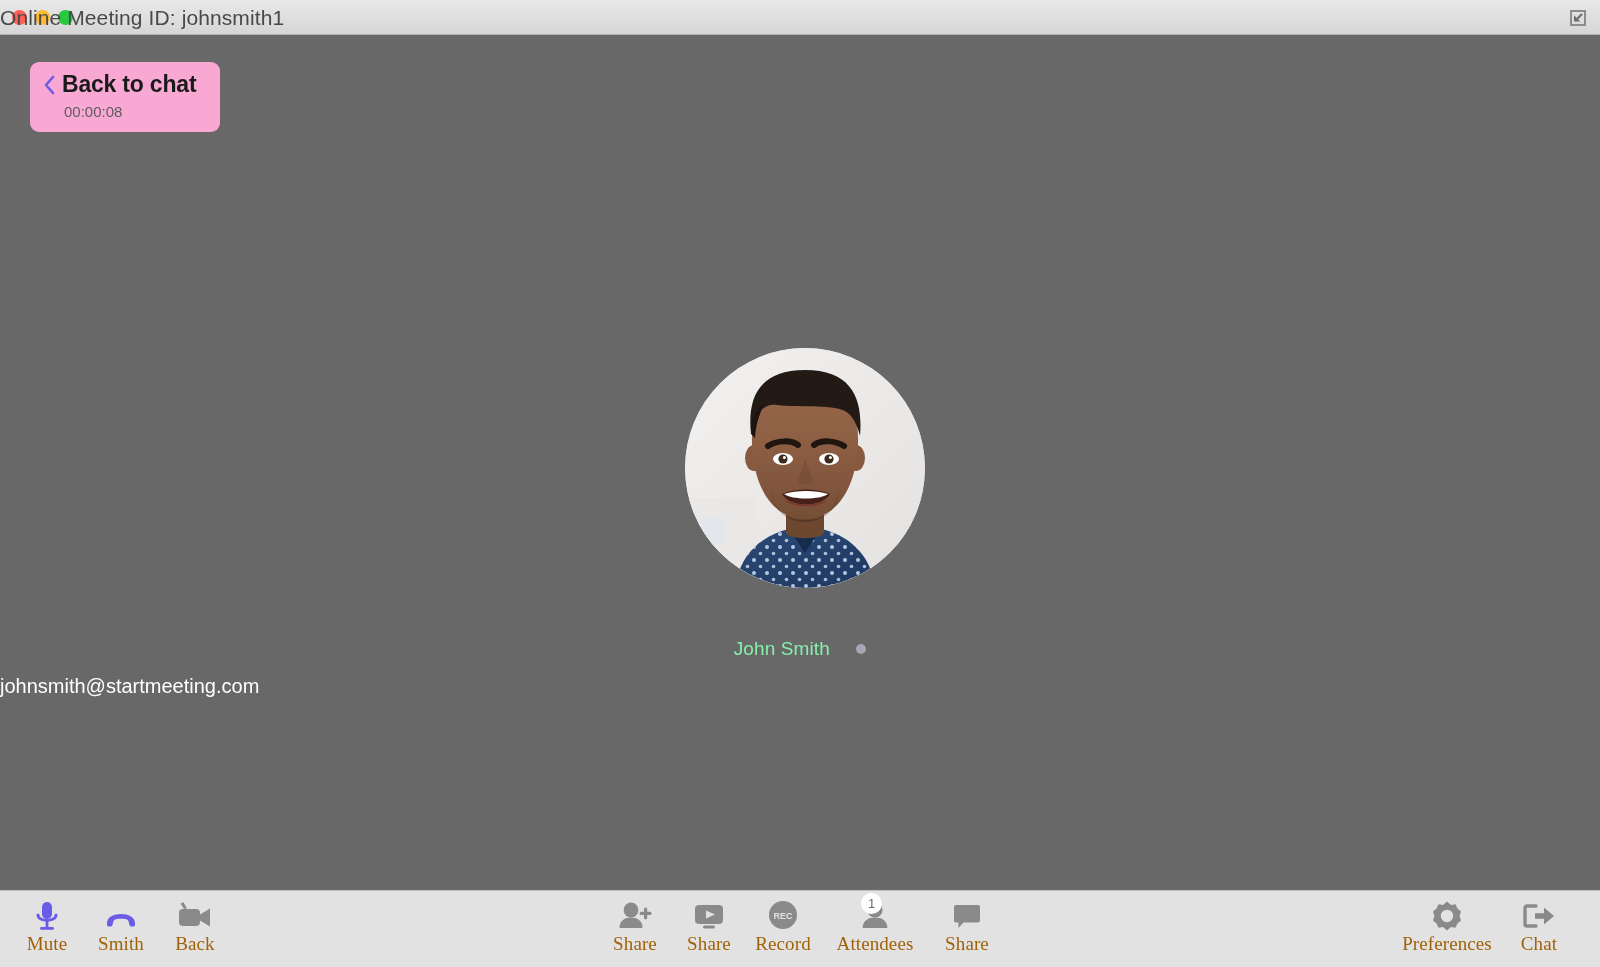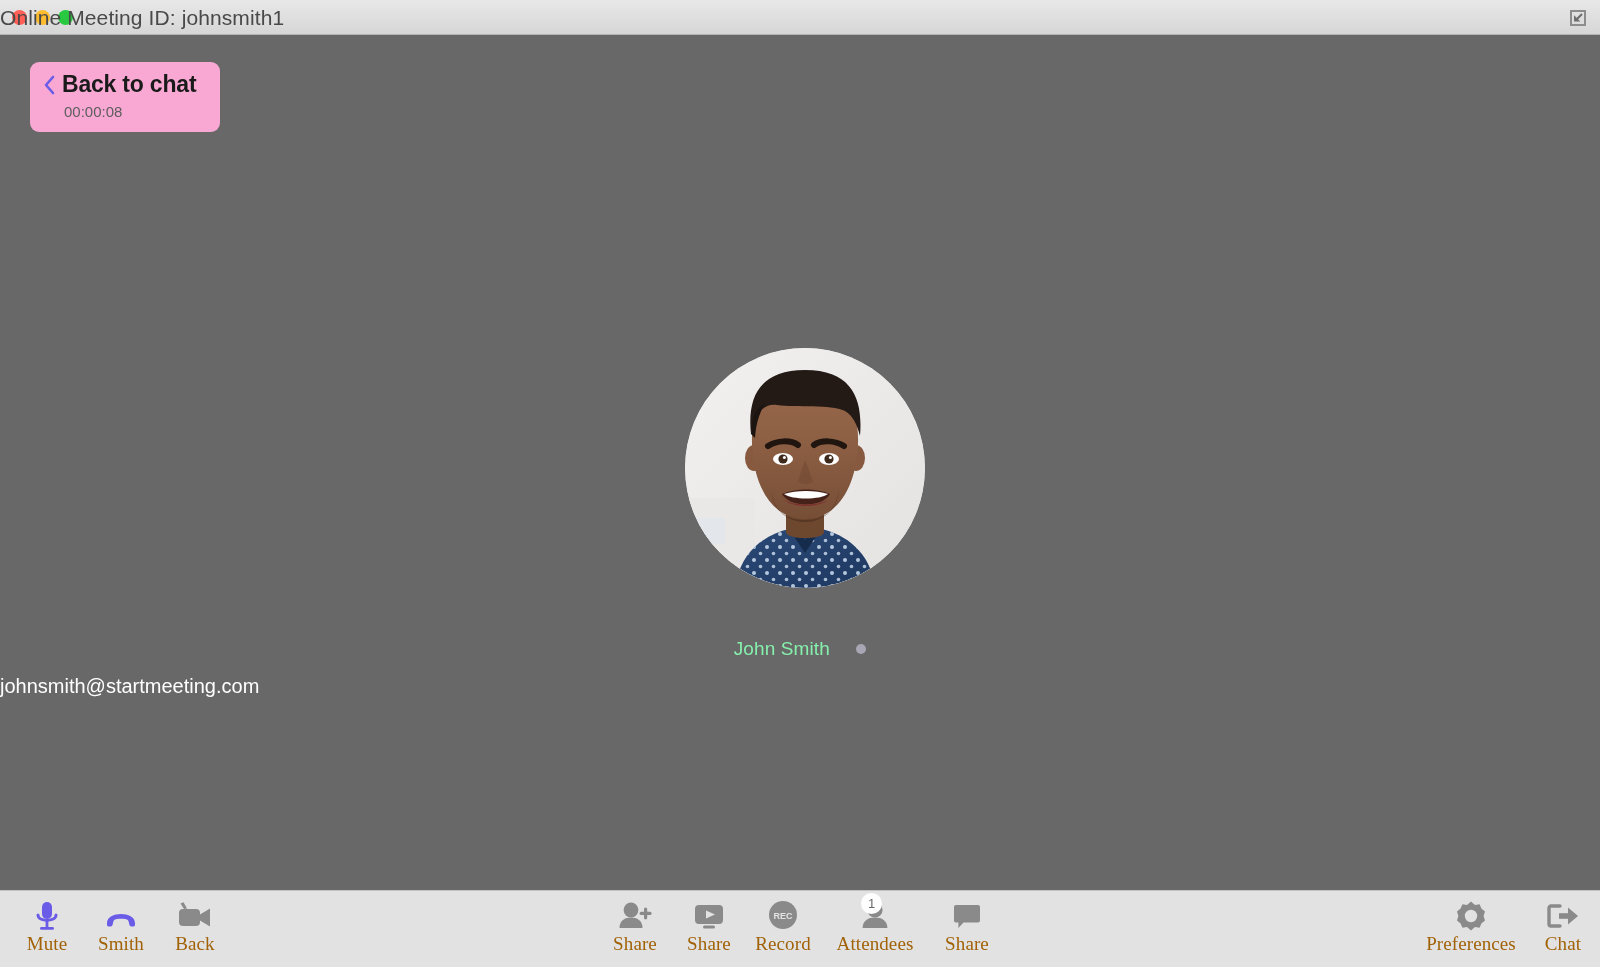--- a/index.html
+++ b/index.html
@@ -187,21 +187,21 @@
   }
   .tb-group {
     position: absolute;
     top: 0;
     height: 77px;
     display: flex;
     align-items: flex-start;
   }
   .tb-left   { left: 10px; }
   .tb-center { left: 598px; }
-  .tb-right  { right: 0; }
+  .tb-right  { right: 24px; }
 
   .tb-item {
     width: 74px;
     height: 77px;
     position: relative;
     cursor: pointer;
     display: flex;
     flex-direction: column;
     align-items: center;
     justify-content: flex-start;

